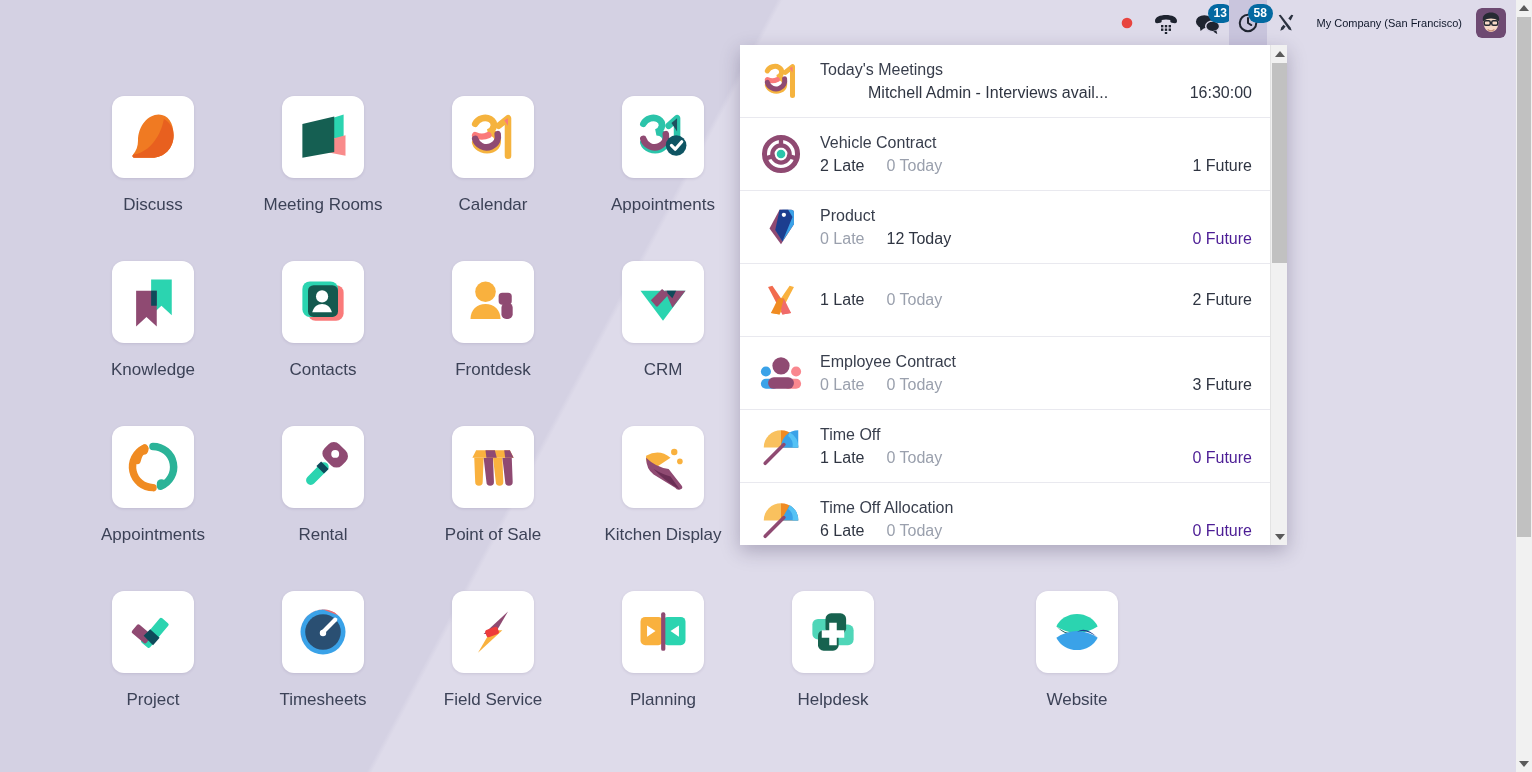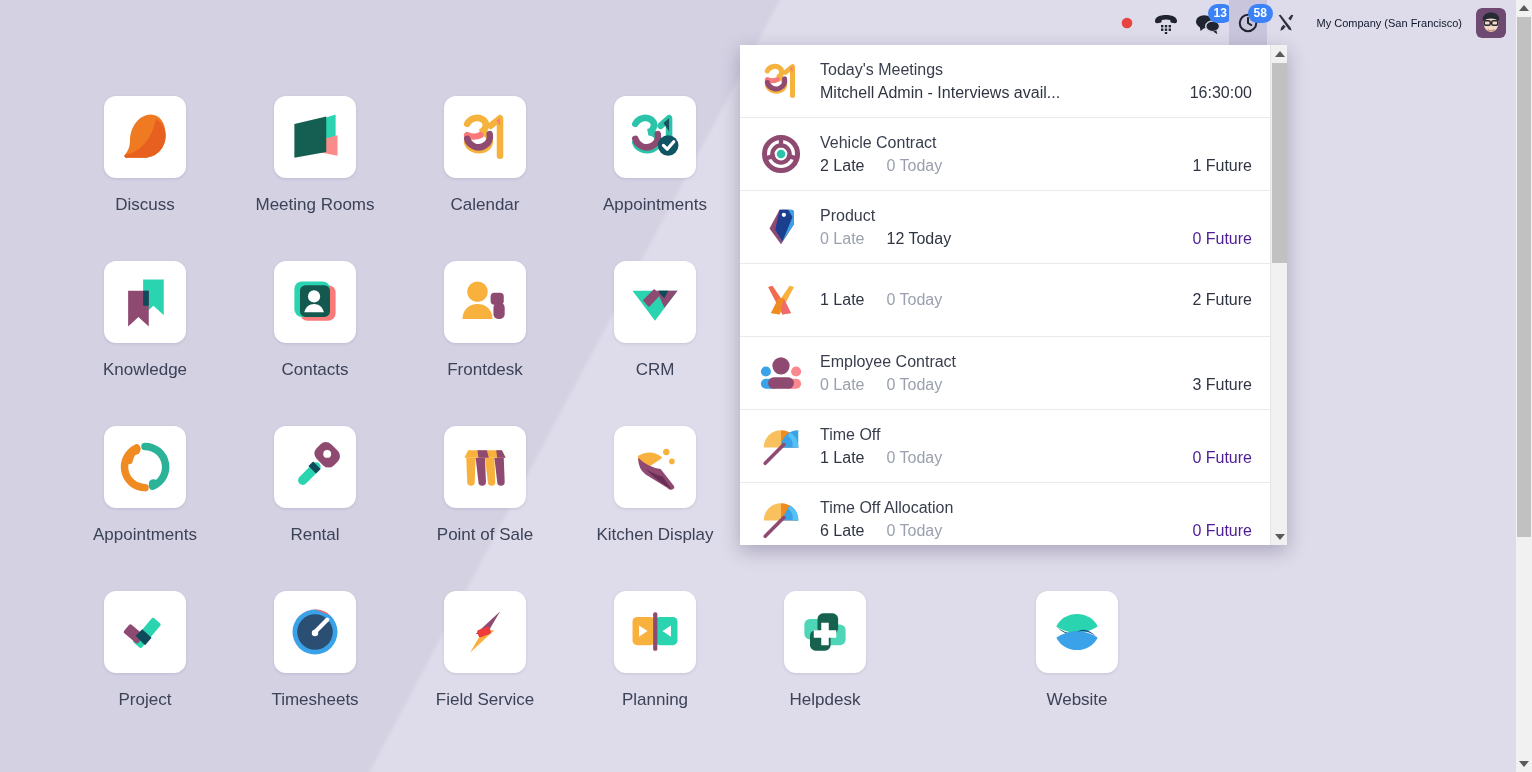--- a/index.html
+++ b/index.html
@@ -31,21 +31,21 @@
     position: relative;
     height: 46px; min-width: 36px;
     display: flex; align-items: center; justify-content: center;
     padding: 0 8px;
     cursor: pointer;
   }
   .sys-btn.active { background: #c9c5dd; }
   .badge {
     position: absolute;
     top: 4px; left: 50%;
-    background: #3b82f6;
+    background: #0369a1;
     color: #fff;
     font-size: 12px; font-weight: 700;
     line-height: 1;
     border-radius: 10px;
     padding: 3px 6px 4px 6px;
     min-width: 22px;
     text-align: center;
   }
   #company-name {
     font-size: 11px;
@@ -57,21 +57,21 @@
   }
   #avatar {
     width: 30px; height: 30px; border-radius: 6px;
     overflow: hidden; cursor: pointer; flex: 0 0 auto;
     margin-right: 2px;
   }
 
   
   #apps {
     position: absolute;
-    top: 96px; left: 0; width: 1120px;
+    top: 96px; left: 8px; width: 1120px;
     display: grid;
     grid-template-columns: repeat(5, 170px);
     grid-auto-rows: 165px;
     padding-left: 60px;
     z-index: 10;
   }
   .app {
     display: flex; flex-direction: column; align-items: center;
     cursor: pointer;
     text-decoration: none;
@@ -127,21 +127,21 @@
     white-space: nowrap; overflow: hidden; text-overflow: ellipsis;
   }
   .act-counts {
     display: flex; align-items: baseline;
     font-size: 16px; line-height: 1.45;
   }
   .c-late   { color: #9aa0ad; margin-right: 22px; white-space: nowrap; cursor: pointer; }
   .c-today  { color: #9aa0ad; white-space: nowrap; cursor: pointer; }
   .c-future { color: #4c1d95; margin-left: auto; white-space: nowrap; cursor: pointer; }
   .c-late.on, .c-today.on, .c-future.on { color: #2f3542; font-weight: 400; }
-  .meeting-row .act-counts { gap: 6px; }
+  .meeting-row .act-counts { gap: 6px; margin-left: 48px; }
   .meet-name {
     color: #2f3542; font-size: 16px;
     overflow: hidden; text-overflow: ellipsis; white-space: nowrap;
     flex: 1 1 auto; min-width: 0; padding-right: 10px;
   }
   .meet-time { color: #2f3542; font-size: 16px; flex: 0 0 auto; }
 
   
   #menu-scroll {
     width: 17px; flex: 0 0 17px;

